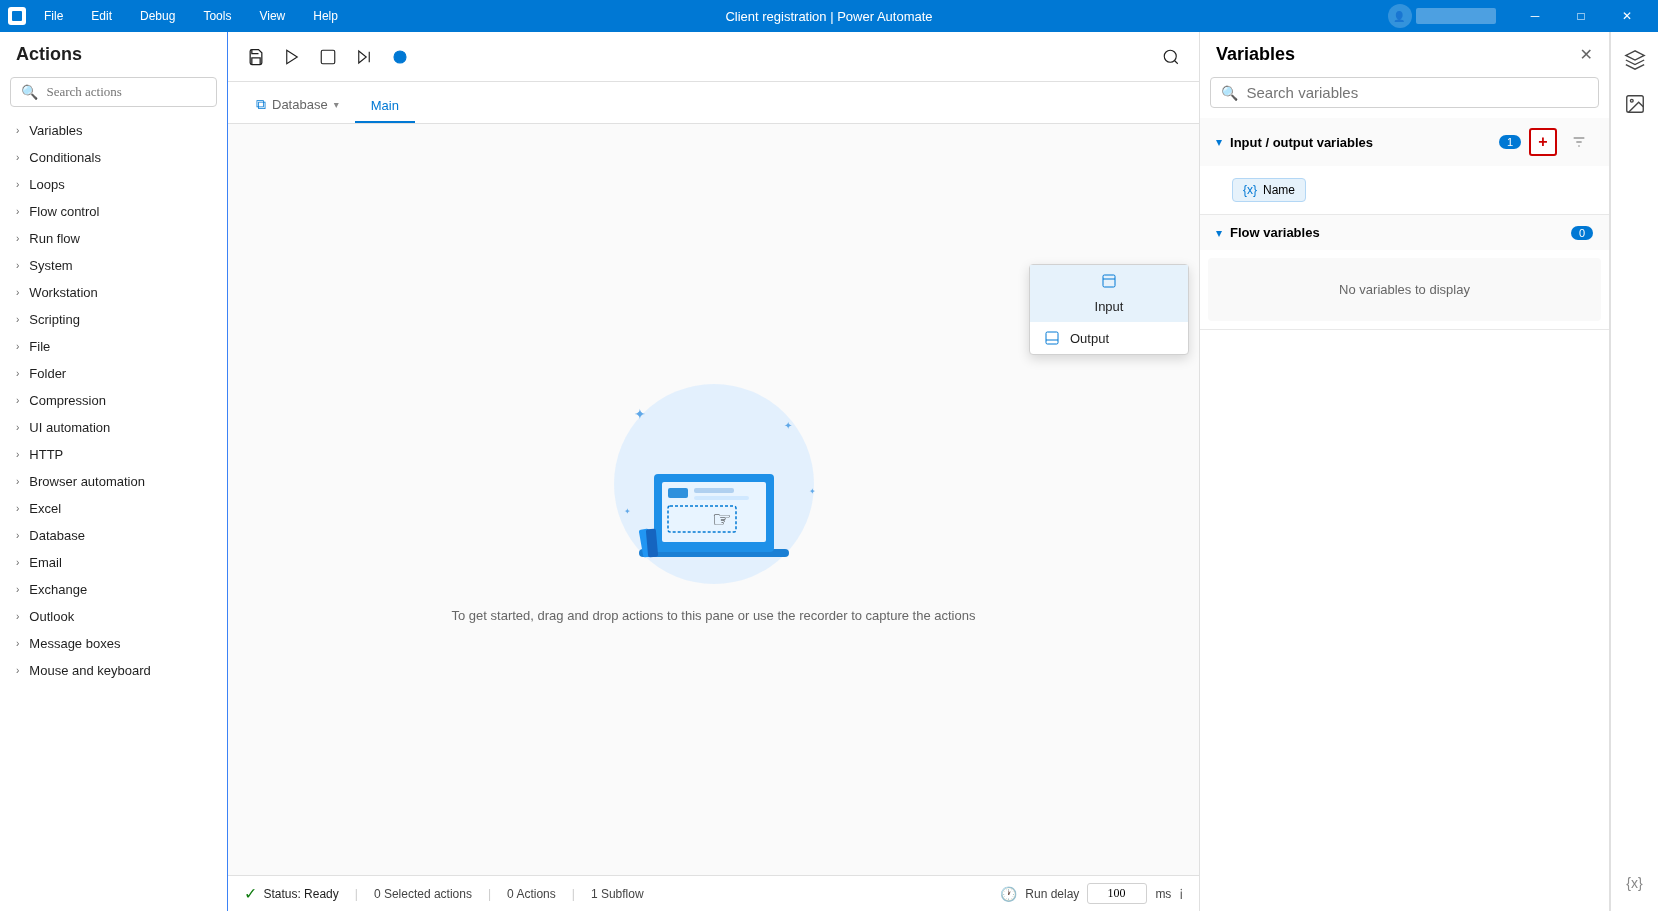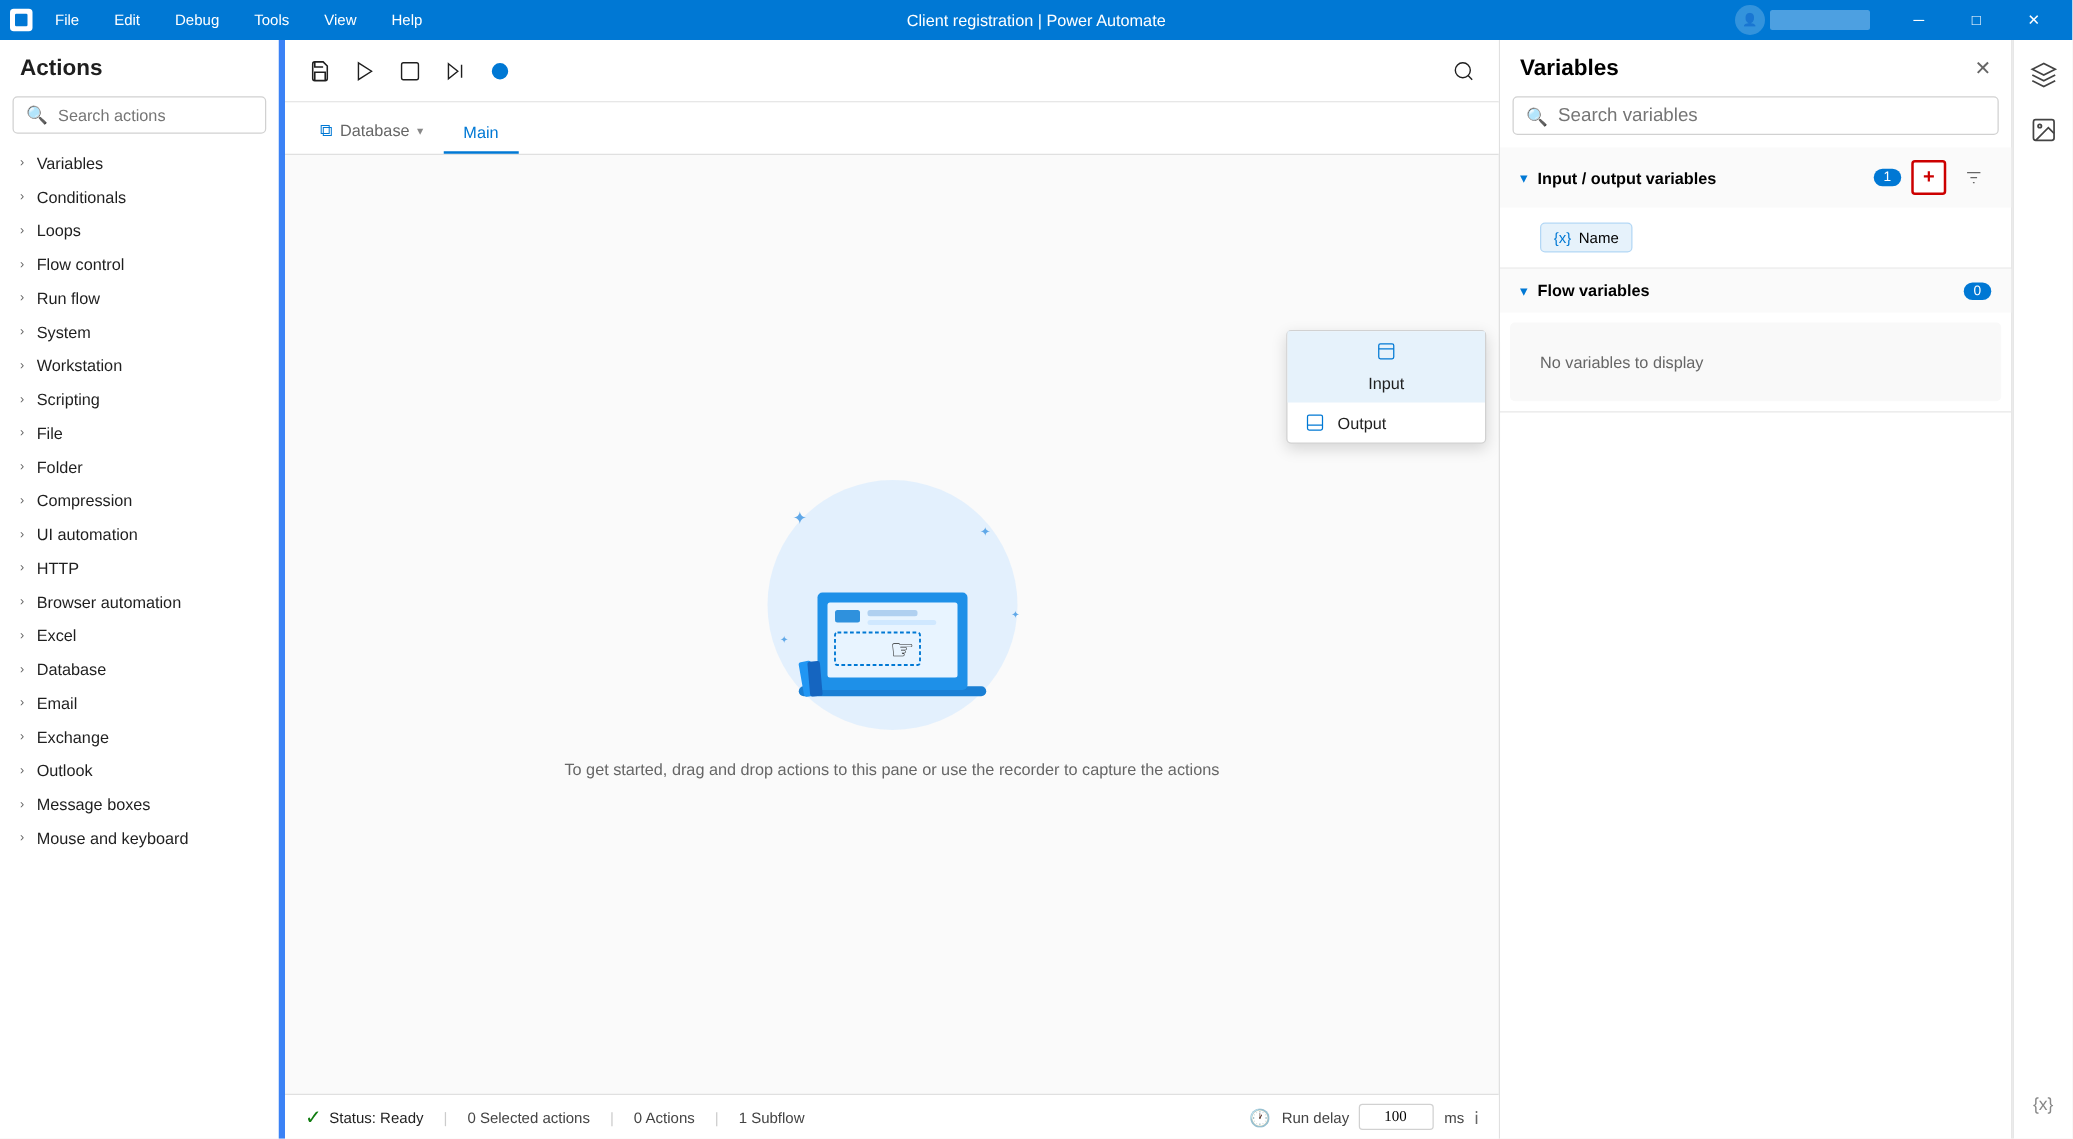--- a/index.html
+++ b/index.html
@@ -35,21 +35,21 @@
     
     .main-layout {
       display: flex;
       height: calc(911px - 32px);
     }
 
     
     .actions-panel {
       width: 228px;
       background: white;
-      border-right: 5px solid #3b82f6;
+      border-right: 1px solid #3b82f6;
       display: flex;
       flex-direction: column;
       flex-shrink: 0;
     }
     .actions-header {
       padding: 12px 16px 8px;
       font-size: 18px;
       font-weight: 600;
       color: #1f1f1f;
     }
@@ -57,21 +57,21 @@
       margin: 4px 10px 10px;
       display: flex;
       align-items: center;
       border: 1px solid #d1d1d1;
       border-radius: 4px;
       padding: 6px 10px;
       gap: 8px;
       background: white;
     }
     .search-box input {
-      border: none; outline: none; font-size: 13px; color: #4d7c0f; flex: 1; background: transparent;
+      border: none; outline: none; font-size: 13px; color: #4d7c0f; flex: 1; background: transparent; font-family: Liberation Serif, serif;
     }
     .search-icon { color: #666; font-size: 14px; }
     .actions-list { overflow-y: auto; flex: 1; }
     .action-item {
       display: flex; align-items: center; padding: 6px 16px;
       font-size: 13px; color: #1f1f1f; cursor: pointer;
     }
     .action-chevron { font-size: 10px; color: #666; margin-right: 10px; }
 
     
@@ -247,21 +247,21 @@
     
     .name-chip {
       display: inline-flex; align-items: center; gap: 6px;
       background: #e6f2fb; border: 1px solid #b3d7f5;
       border-radius: 4px; padding: 4px 10px; font-size: 12px;
       margin: 8px 16px;
     }
     .name-chip-icon { color: #0078d4; font-size: 12px; }
 
     
-    .var-empty { padding: 24px; color: #666; font-size: 13px; background: #f9f9f9; margin: 8px; border-radius: 4px; }
+    .var-empty { padding: 24px; text-align: center; color: #666; font-size: 13px; background: #f9f9f9; margin: 8px; border-radius: 4px; }
 
     
     .icon-rail {
       width: 48px;
       background: white;
       border-left: 1px solid #e0e0e0;
       display: flex;
       flex-direction: column;
       align-items: center;
       padding: 8px 0;

